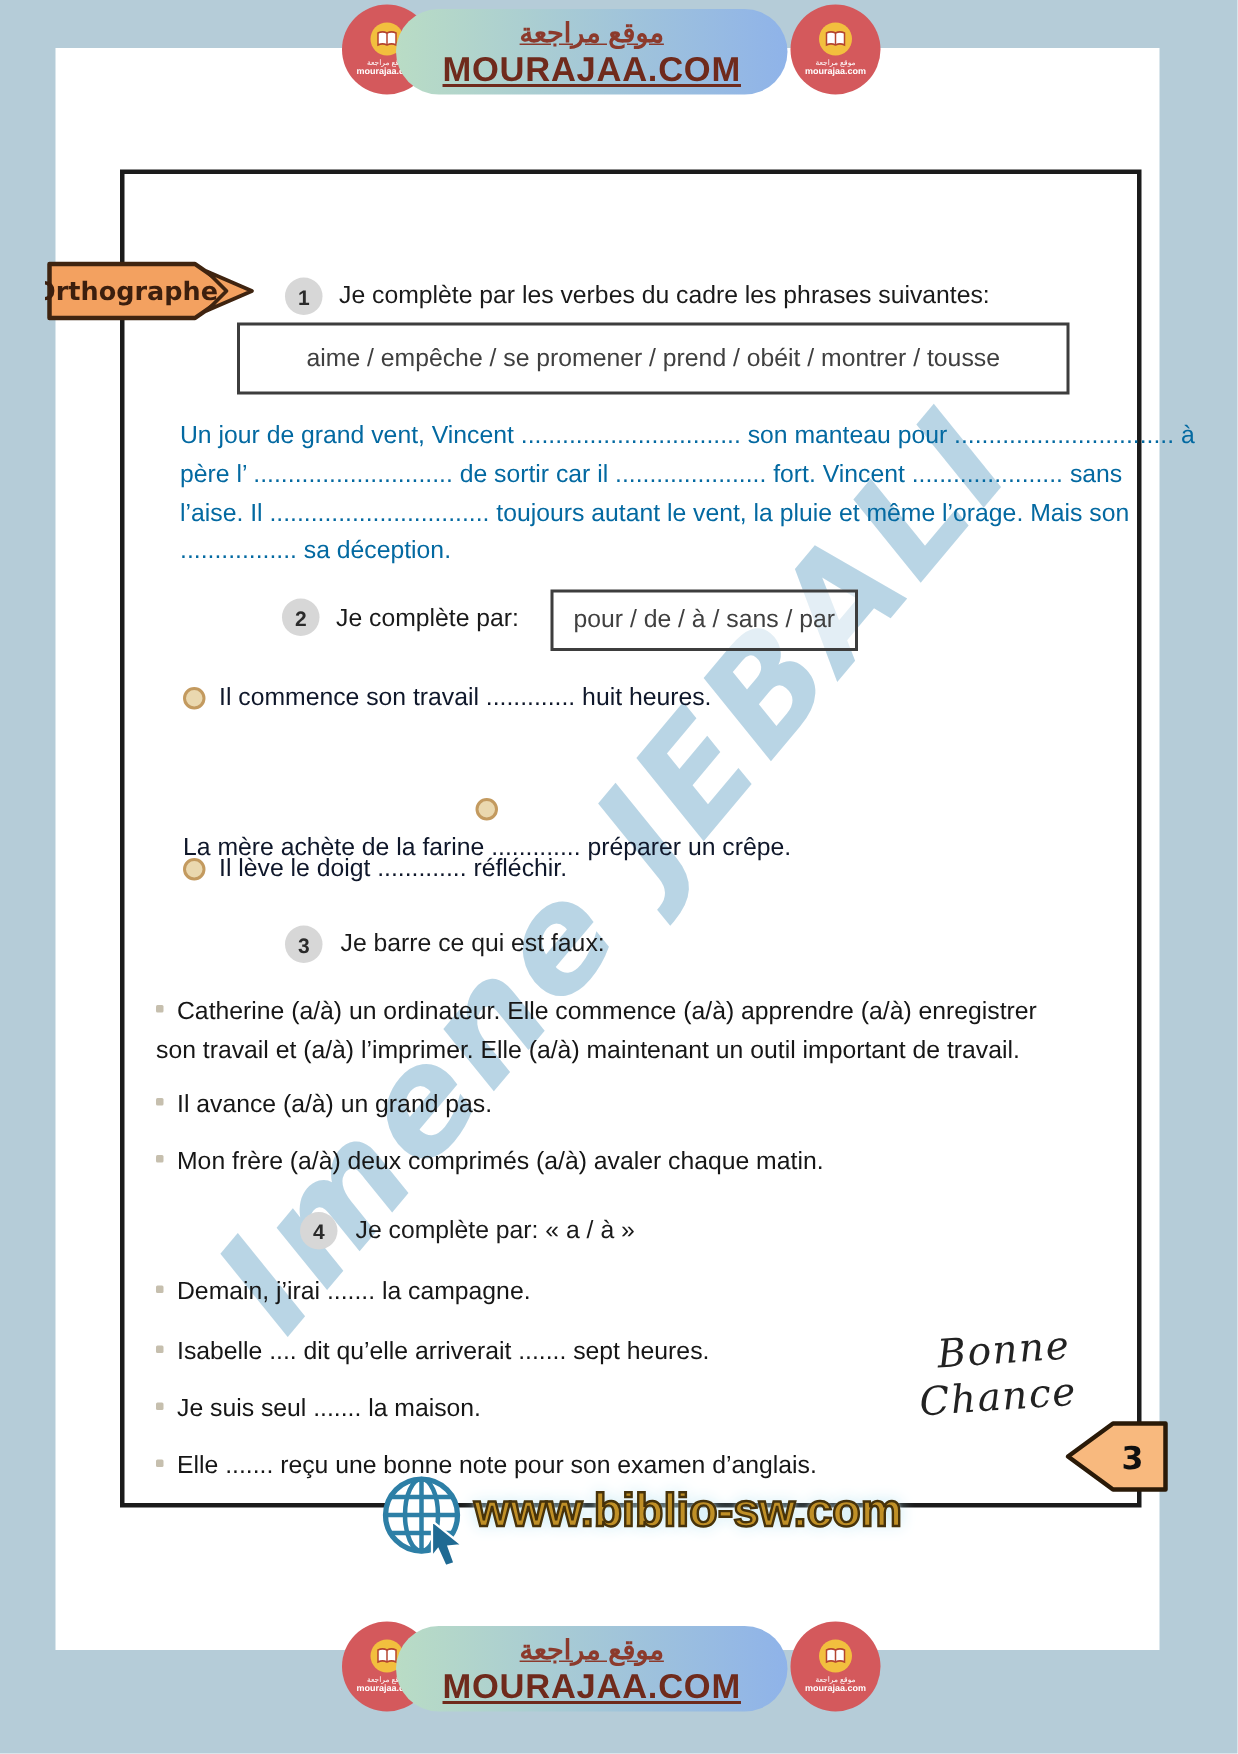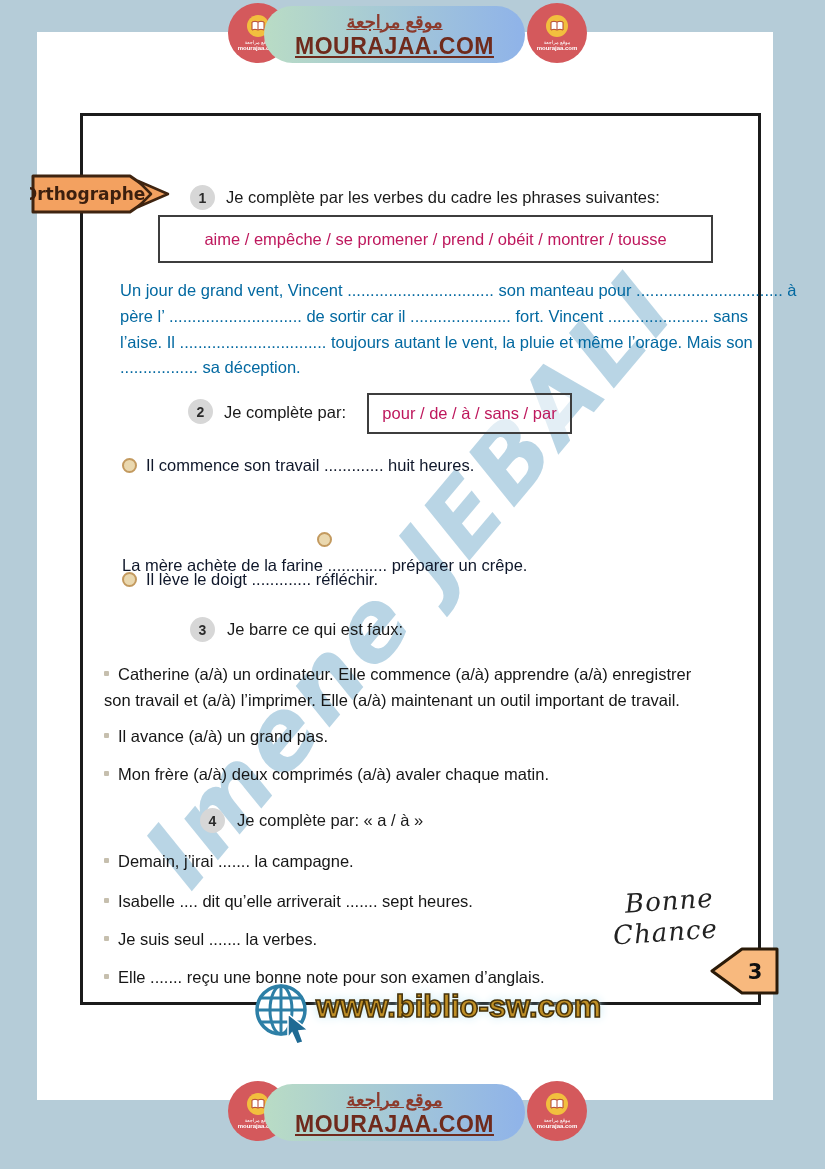--- a/index.html
+++ b/index.html
@@ -37,21 +37,21 @@
 
   
   .num-circle{position:absolute;width:25px;height:25px;border-radius:50%;background:#d7d7d7;color:#2b2b2b;
     font-weight:bold;font-size:14px;display:flex;align-items:center;justify-content:center;z-index:3;}
   #num1{left:190px;top:185px;} #num2{left:188px;top:399px;} #num3{left:190px;top:617px;} #num4{left:200px;top:808px;}
 
   .ex-title{position:absolute;font-size:16.5px;color:#1a1a1a;z-index:3;white-space:nowrap;}
   #title1{left:226px;top:188px;} #title2{left:224px;top:403px;} #title3{left:227px;top:620px;} #title4{left:237px;top:811px;}
 
   .word-bank{position:absolute;border:2px solid #3d3d3d;display:flex;align-items:center;justify-content:center;
-    font-size:16.5px;color:#be185d;z-index:3;background:rgba(255,255,255,0.6);}
+    font-size:16.5px;color:#404040;z-index:3;background:rgba(255,255,255,0.6);}
   #bank1{left:158px;top:215px;width:551px;height:44px;}
   #bank2{left:367px;top:393px;width:201px;height:37px;}
 
   #para{position:absolute;left:120px;top:278px;width:608px;font-size:16.5px;line-height:25.8px;color:#0369a1;z-index:3;}
   #para div{white-space:nowrap;}
 
   .ex2-row{position:absolute;left:122px;display:flex;align-items:center;gap:9px;z-index:3;}
   .dot-bullet{width:11px;height:11px;border-radius:50%;background:#ead8af;border:2px solid #c39a5f;flex:0 0 auto;}
   .ex2-text{font-size:16.5px;color:#0f172a;white-space:nowrap;}
   #ex2-0{top:456px;} #ex2-1{top:494px;} #ex2-2{top:532px;flex-direction:column;} #ex2-3{top:570px;}
@@ -146,21 +146,21 @@
   <div class="num-circle" id="num3">3</div>
   <div class="ex-title" id="title3">Je barre ce qui est faux:</div>
   <div class="ex34-item" id="ex3-0"><span class="mini-bullet"></span><span>Catherine (a/à) un ordinateur. Elle commence (a/à) apprendre (a/à) enregistrer son travail et (a/à) l’imprimer. Elle (a/à) maintenant un outil important de travail.</span></div>
   <div class="ex34-item" id="ex3-1"><span class="mini-bullet"></span><span>Il avance (a/à) un grand pas.</span></div>
   <div class="ex34-item" id="ex3-2"><span class="mini-bullet"></span><span>Mon frère (a/à) deux comprimés (a/à) avaler chaque matin.</span></div>
 
   <div class="num-circle" id="num4">4</div>
   <div class="ex-title" id="title4">Je complète par: « a / à »</div>
   <div class="ex34-item" id="ex4-1"><span class="mini-bullet"></span><span>Isabelle .... dit qu’elle arriverait ....... sept heures.</span></div>
   <div class="ex34-item" id="ex4-0"><span class="mini-bullet"></span><span>Demain, j’irai ....... la campagne.</span></div>
-  <div class="ex34-item" id="ex4-2"><span class="mini-bullet"></span><span>Je suis seul ....... la verbes.</span></div>
+  <div class="ex34-item" id="ex4-2"><span class="mini-bullet"></span><span>Je suis seul ....... la maison.</span></div>
   <div class="ex34-item" id="ex4-3"><span class="mini-bullet"></span><span>Elle ....... reçu une bonne note pour son examen d’anglais.</span></div>
 
   <div id="bonne">
     <div class="l1">Bonne</div>
     <div class="l2">Chance</div>
   </div>
 
   <div id="page-arrow">
     <svg width="72" height="54" viewBox="0 0 72 54">
       <polygon points="4,27 34,5 69,5 69,49 34,49" fill="#f8b97e" stroke="#2a1a08" stroke-width="3" stroke-linejoin="round"></polygon>

